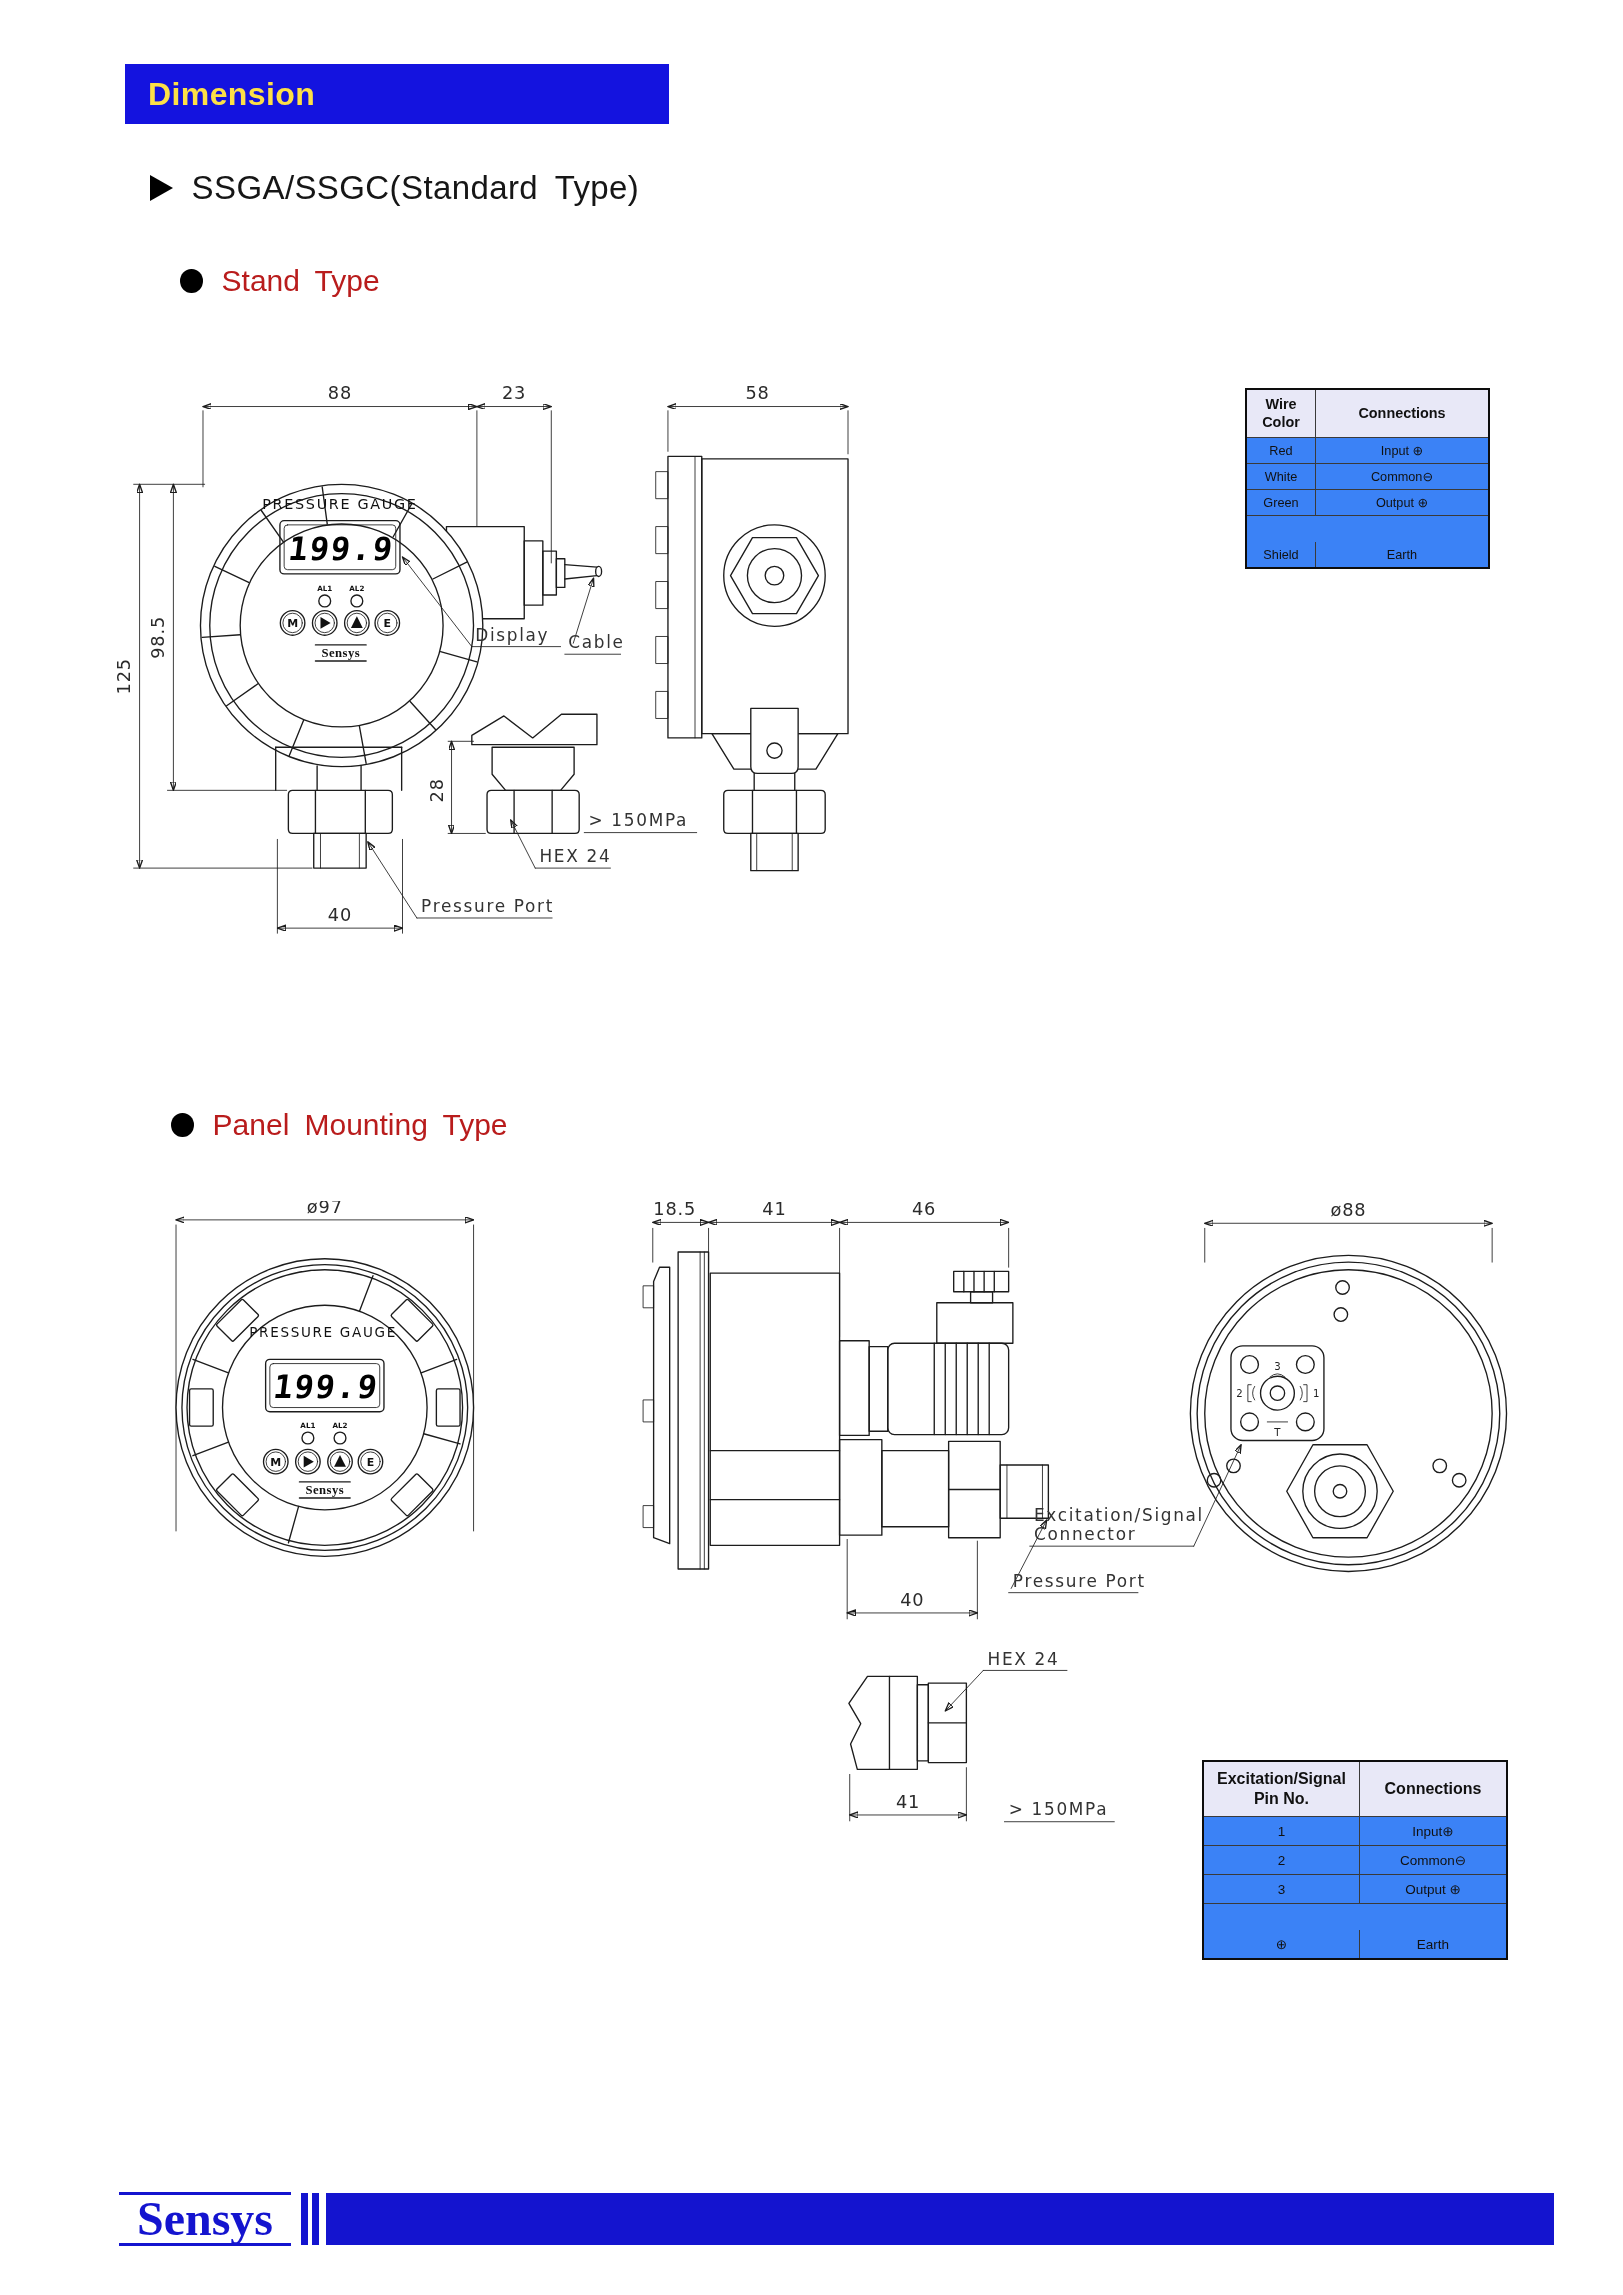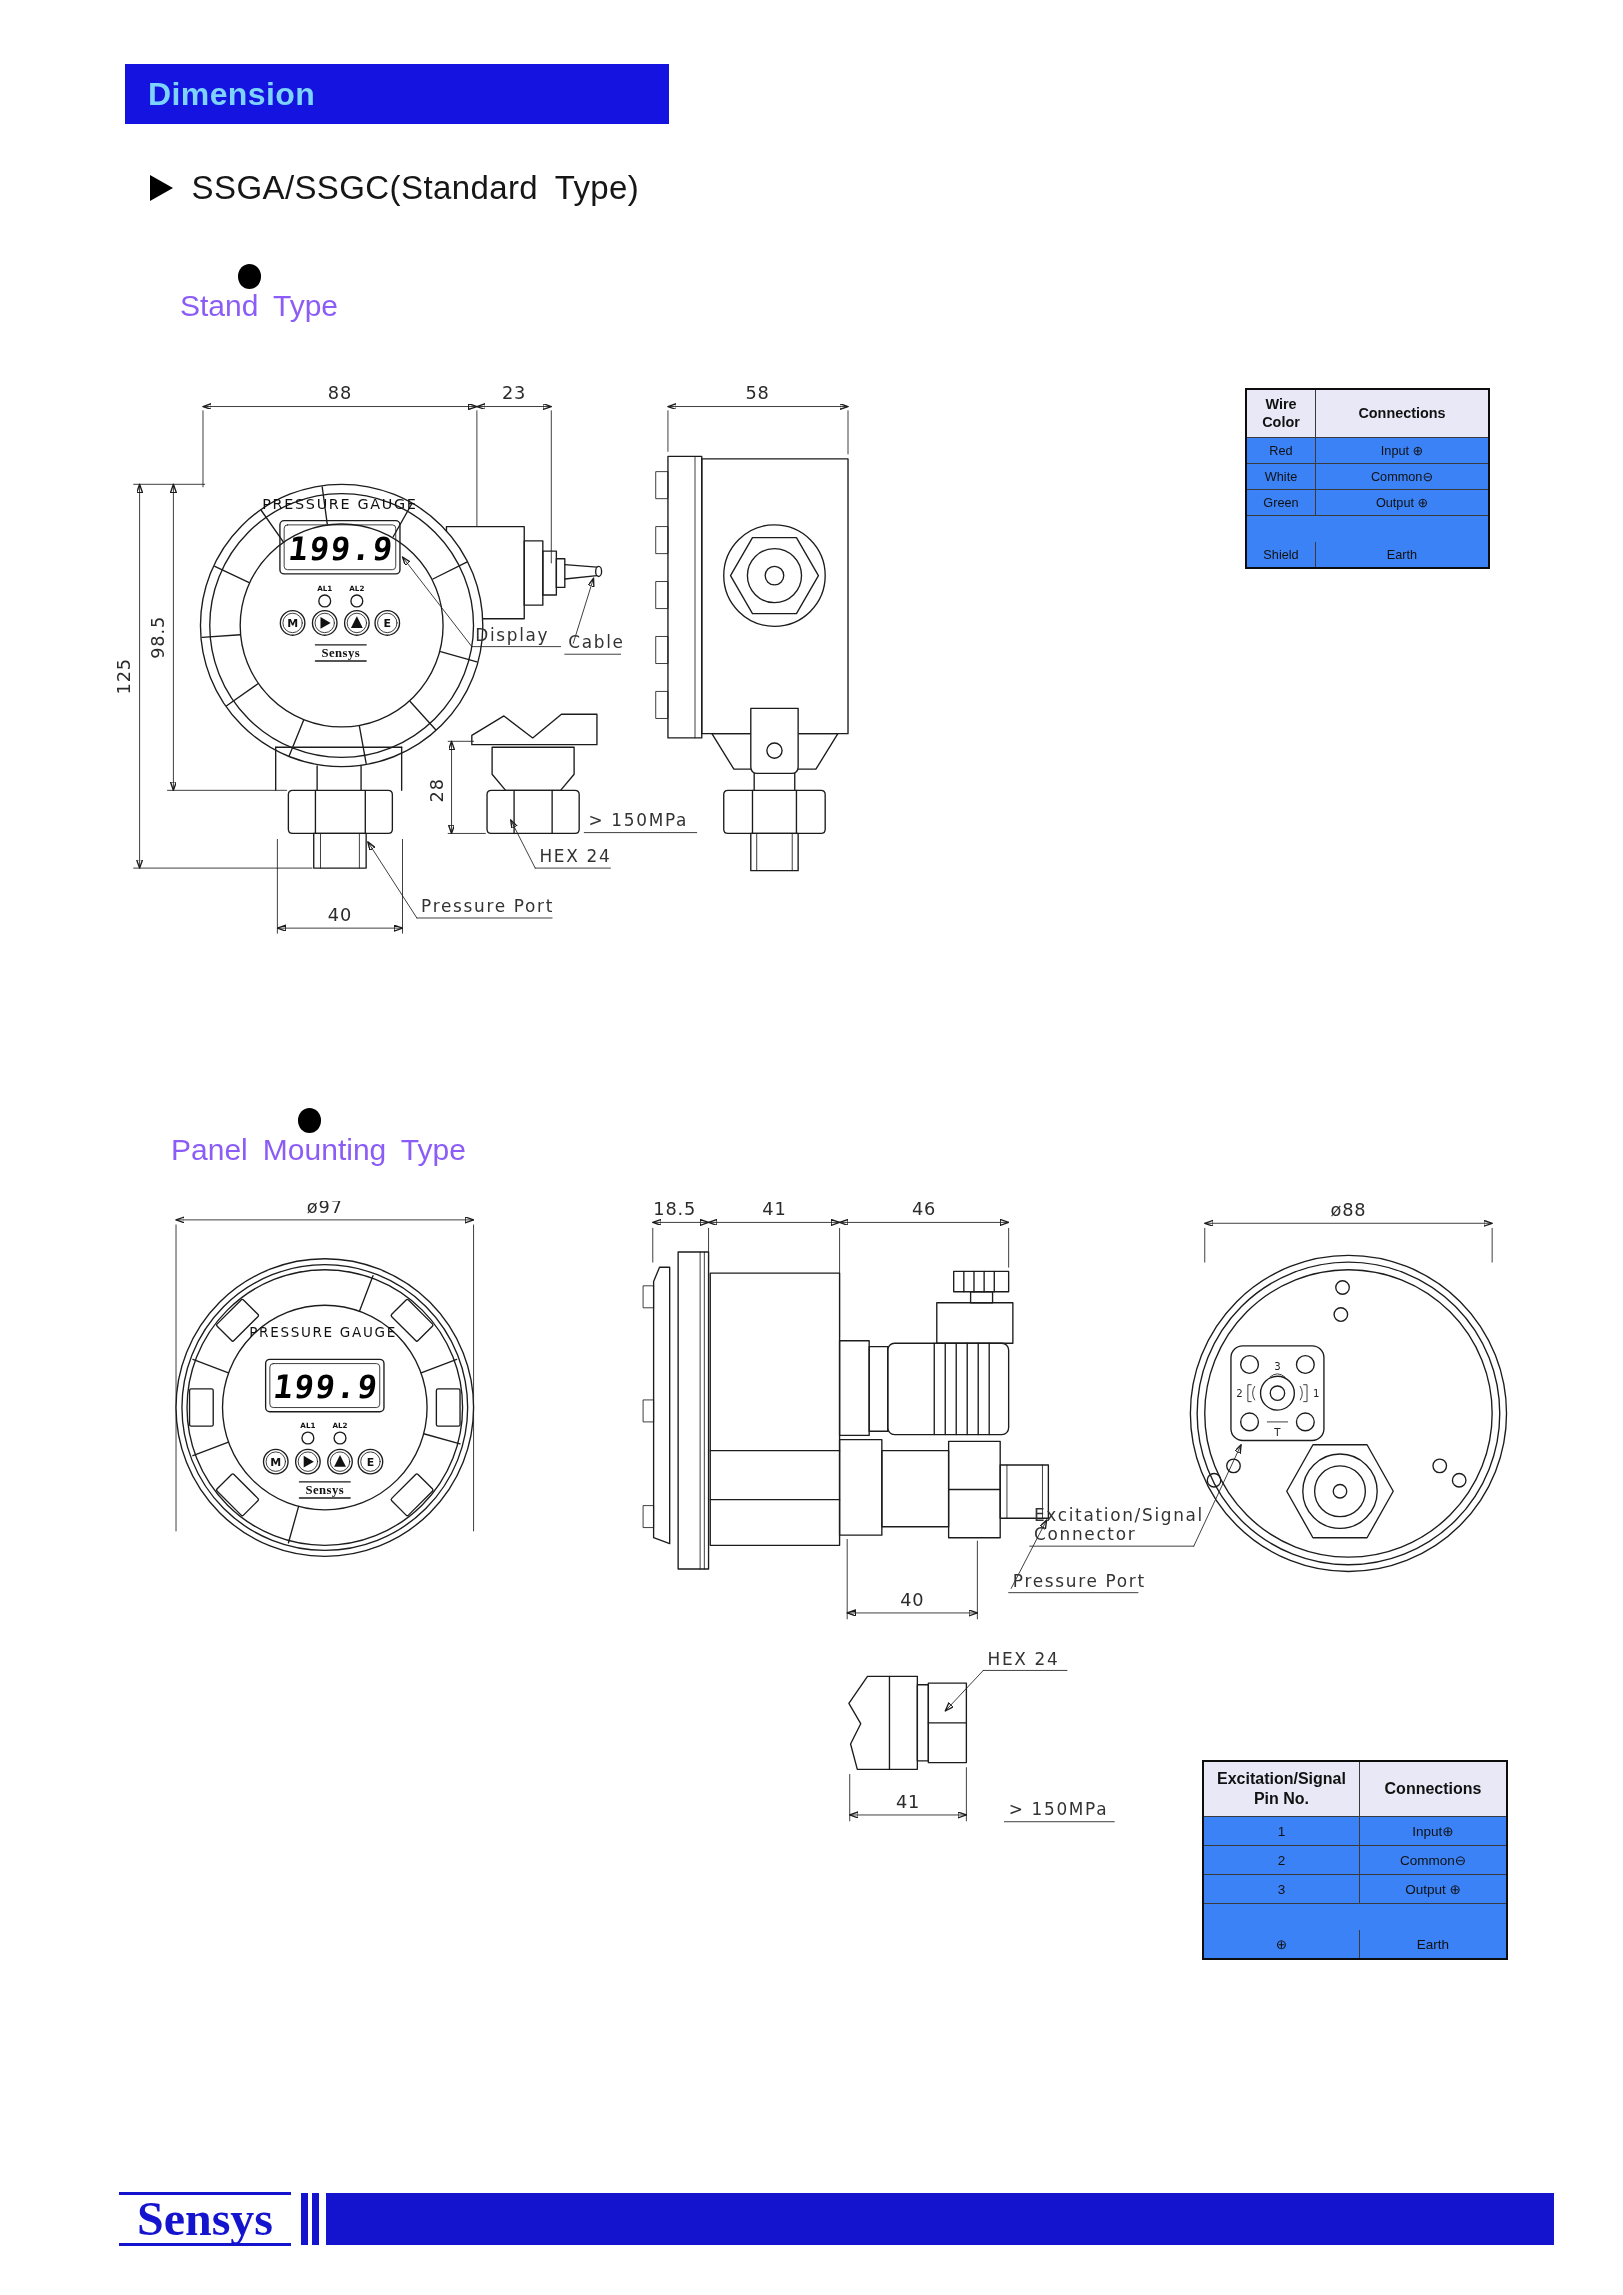--- a/index.html
+++ b/index.html
@@ -1,25 +1,25 @@
 <!DOCTYPE html>
 <html style="font-size:13.5px"><head>
 <meta charset="utf-8">
 <style>
   html,body{margin:0;padding:0;background:#9b9b9b;}
   #page{position:relative;width:1623px;height:2295px;background:#ffffff;overflow:hidden;
         font-family:"Liberation Sans",sans-serif;}
   
   #hdr{position:absolute;left:125px;top:64px;width:521px;height:60px;background:#1413df;
-       color:#7dd3fc;font-size:32px;font-weight:bold;line-height:60px;padding-left:23px;letter-spacing:0.4px;}
+       color:#fde047;font-size:32px;font-weight:bold;line-height:60px;padding-left:23px;letter-spacing:0.4px;}
   .sect{position:absolute;display:flex;align-items:center;color:#161616;}
   #series{left:150px;top:169px;font-size:33px;word-spacing:7.6px;letter-spacing:0.4px;}
   #series .tri{width:0;height:0;border-left:23px solid #000;border-top:13.5px solid transparent;
        border-bottom:13.5px solid transparent;margin-right:18.6px;}
-  .subsect{font-size:30px;word-spacing:6.8px;color:#8b5cf6;flex-direction:column;}
+  .subsect{font-size:30px;word-spacing:6.8px;color:#b91c1c;}
   .dot{width:23px;height:24.5px;background:#000;border-radius:50%;margin-right:18.6px;}
   #stand-head{left:180px;top:264px;}
   #panel-head{left:171px;top:1108px;}
   
   svg line,svg path,svg rect,svg circle,svg polygon,svg polyline,svg ellipse{
       stroke:#1c1c1c;fill:none;stroke-width:1.6;stroke-linecap:round;stroke-linejoin:round;}
   svg .thin{stroke-width:1;}
   svg .fw{fill:#fff;}
   svg .fb{fill:#111;stroke:none;}
   svg text{stroke:none;fill:#2b2b2b;font-family:"DejaVu Sans",sans-serif;}

